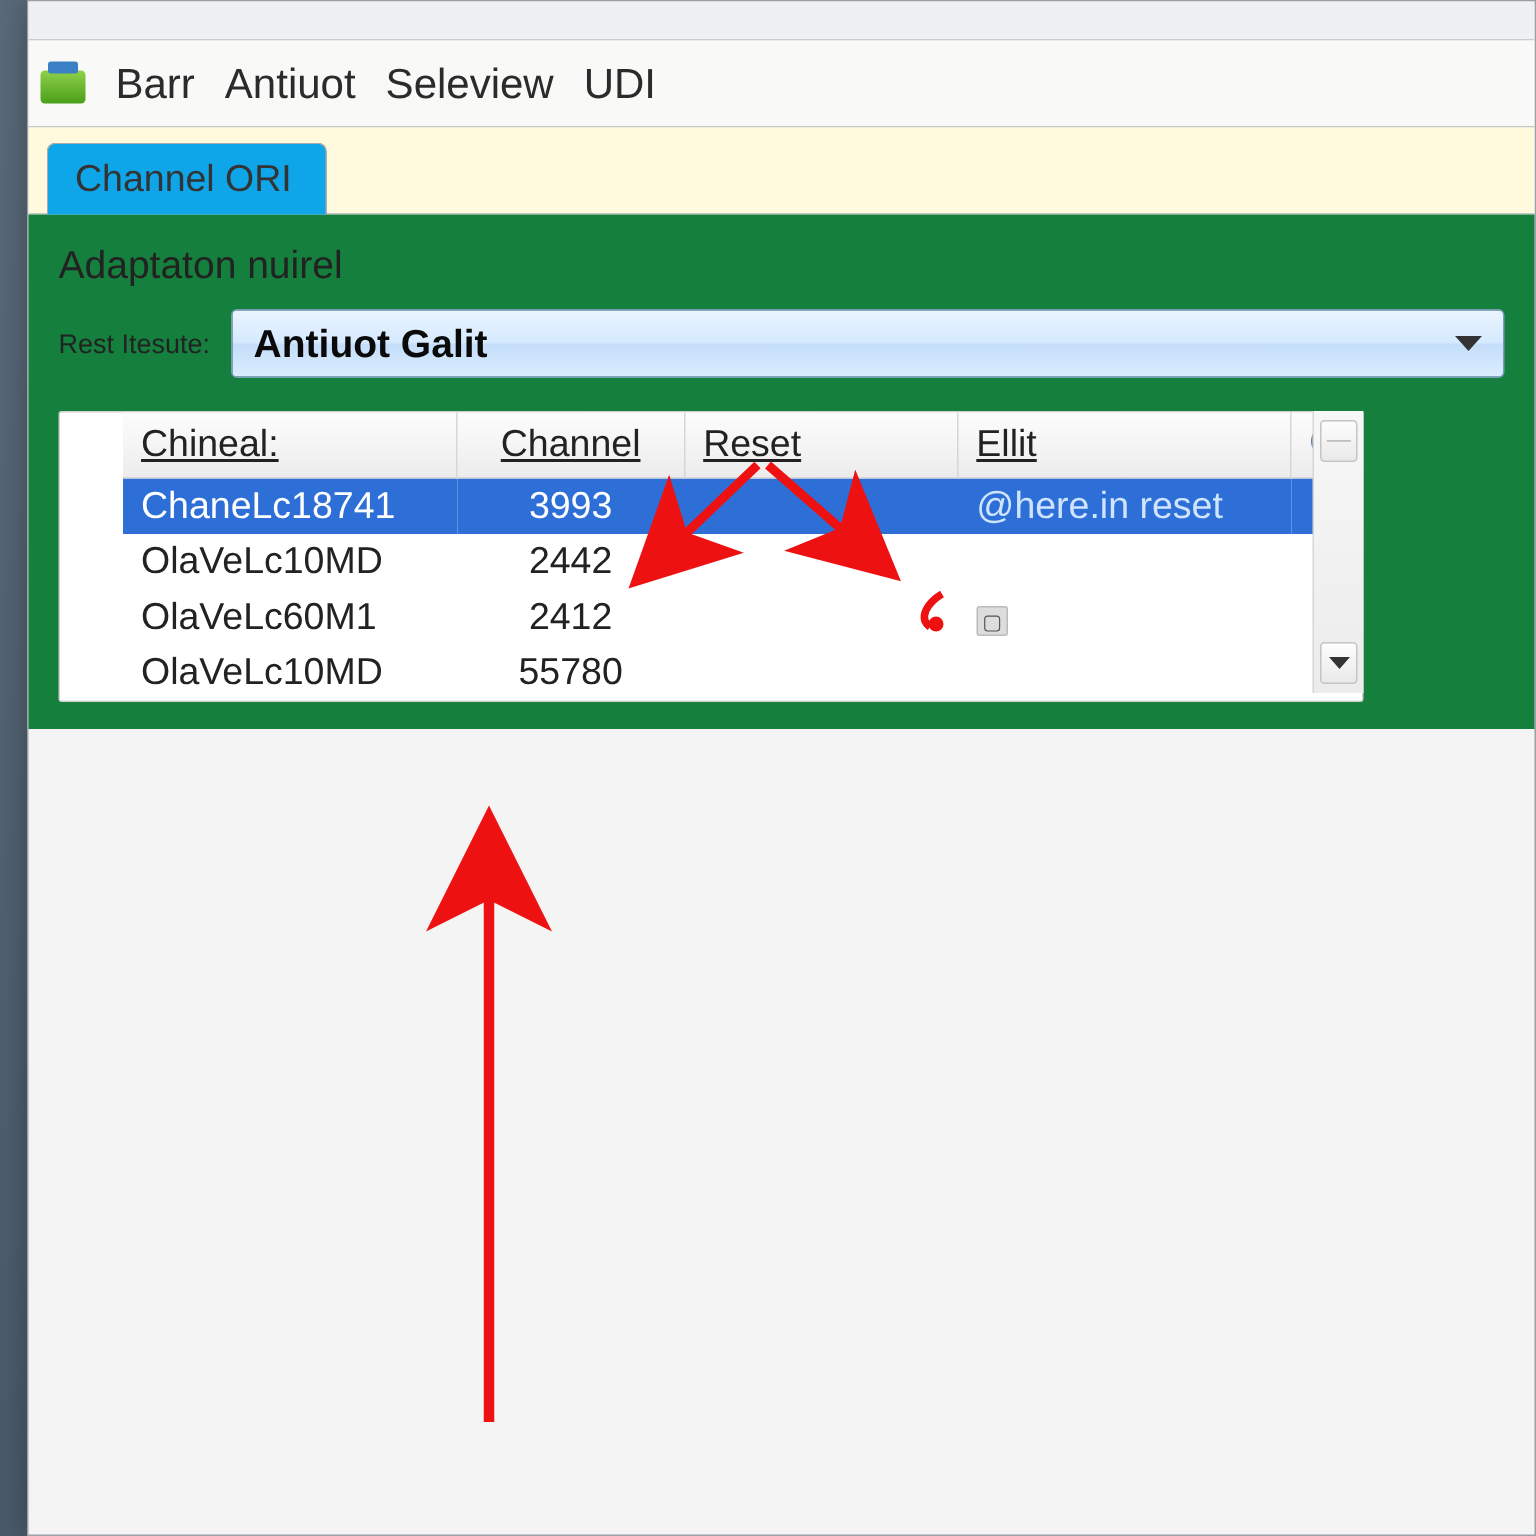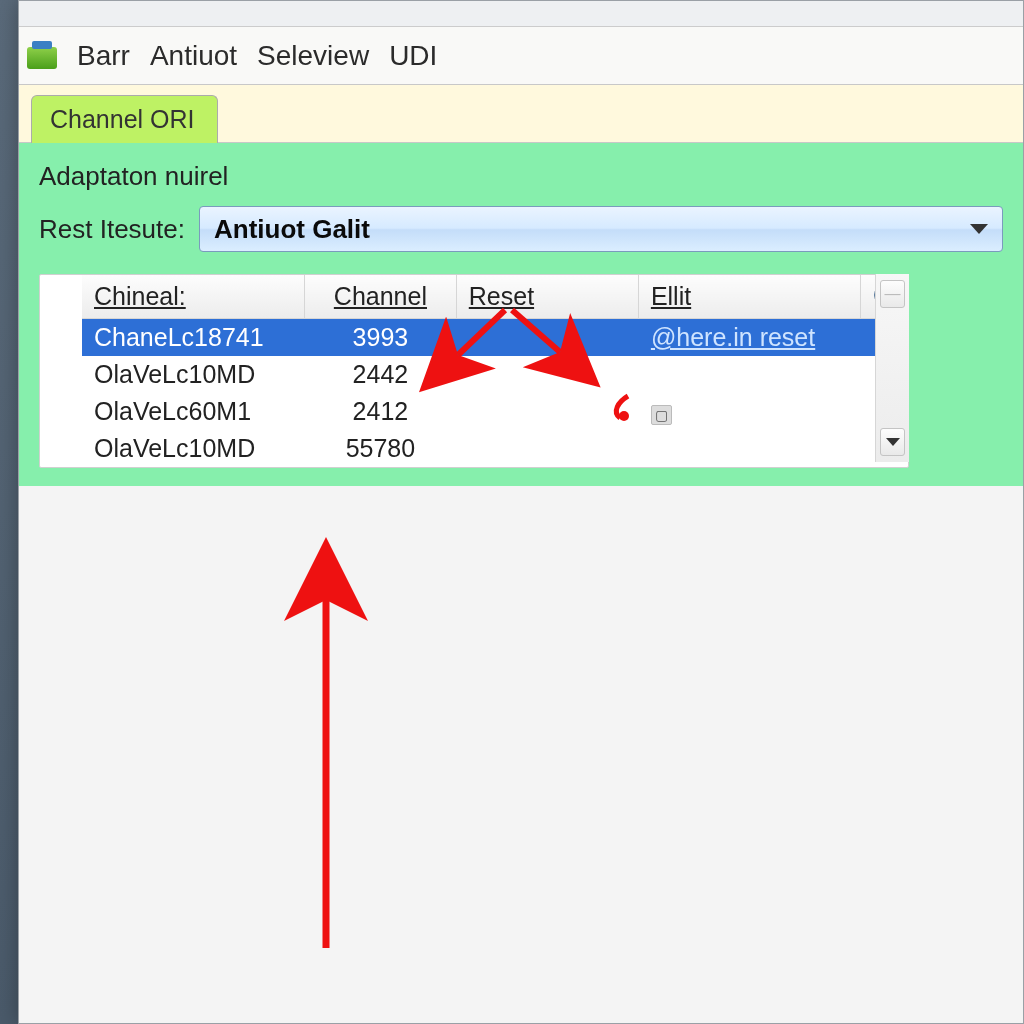--- a/index.html
+++ b/index.html
@@ -53,35 +53,35 @@
       font-size: 25px; color:#333;
       border: 1px solid #b4b4b0;
       border-bottom: none;
       border-radius: 6px 6px 0 0;
       background: linear-gradient(to bottom,#f1f1ed,#e4e4df);
       margin-right: 2px;
       position: relative; top:1px;
       cursor:default;
     }
     .tab.active {
-      background: #bef264;
+      background: #0ea5e9;
       border-color: #ababab;
       z-index:2;
     }
 
     .content {
-      padding: 18px 20px; background:#86efac;
+      padding: 18px 20px; background:#15803d;
     }
     .section-label {
       font-size: 26px; color:#222; margin-bottom: 14px;
     }
     .field-row {
       display: flex; align-items: center; gap: 14px; margin-bottom: 22px;
     }
-    .field-label { font-size: 26px; color:#222; white-space:nowrap; }
+    .field-label { font-size: 18px; color:#222; white-space:nowrap; }
     .dropdown {
       flex: 1; height: 46px;
       border: 1px solid #7a9bbd;
       border-radius: 4px;
       background: linear-gradient(to bottom,#eaf4ff 0%, #d6eaff 48%, #c4ddf9 52%, #dbeeff 100%);
       display:flex; align-items:center; justify-content:space-between;
       padding:0 14px; font-size:26px; color:#0a0a0a;
       position:relative; cursor:default;font-weight:bold;
     }
     .dropdown-arrow {
@@ -105,21 +105,21 @@
     }
     .table th:first-child { border-left:none; }
     .table th.icon-col { width:46px; text-align:center; text-decoration:none; }
     .table td {
       padding: 4px 12px; font-size: 25px; color:#222;
       border-right:1px solid transparent;
     }
     .table tr.selected td {
       background: #2d6fd6; color:#fff;
     }
-    .table tr.selected td a { color:#cfe4ff; text-decoration:underline; }
+    .table tr.selected td a { color:#cfe4ff; }
     .col-2 { text-align:center; }
     .globe-icon {
       width:20px; height:20px; border-radius:50%;
       background: radial-gradient(circle at 30% 30%, #a8d0f0, #4a88c0);
       display:inline-block; border:1px solid #5a7a9a;
     }
     .badge {
       display:inline-block; background:#ddd; border:1px solid #bbb;
       font-size:14px; padding:1px 3px; color:#555; border-radius:2px;
     }

